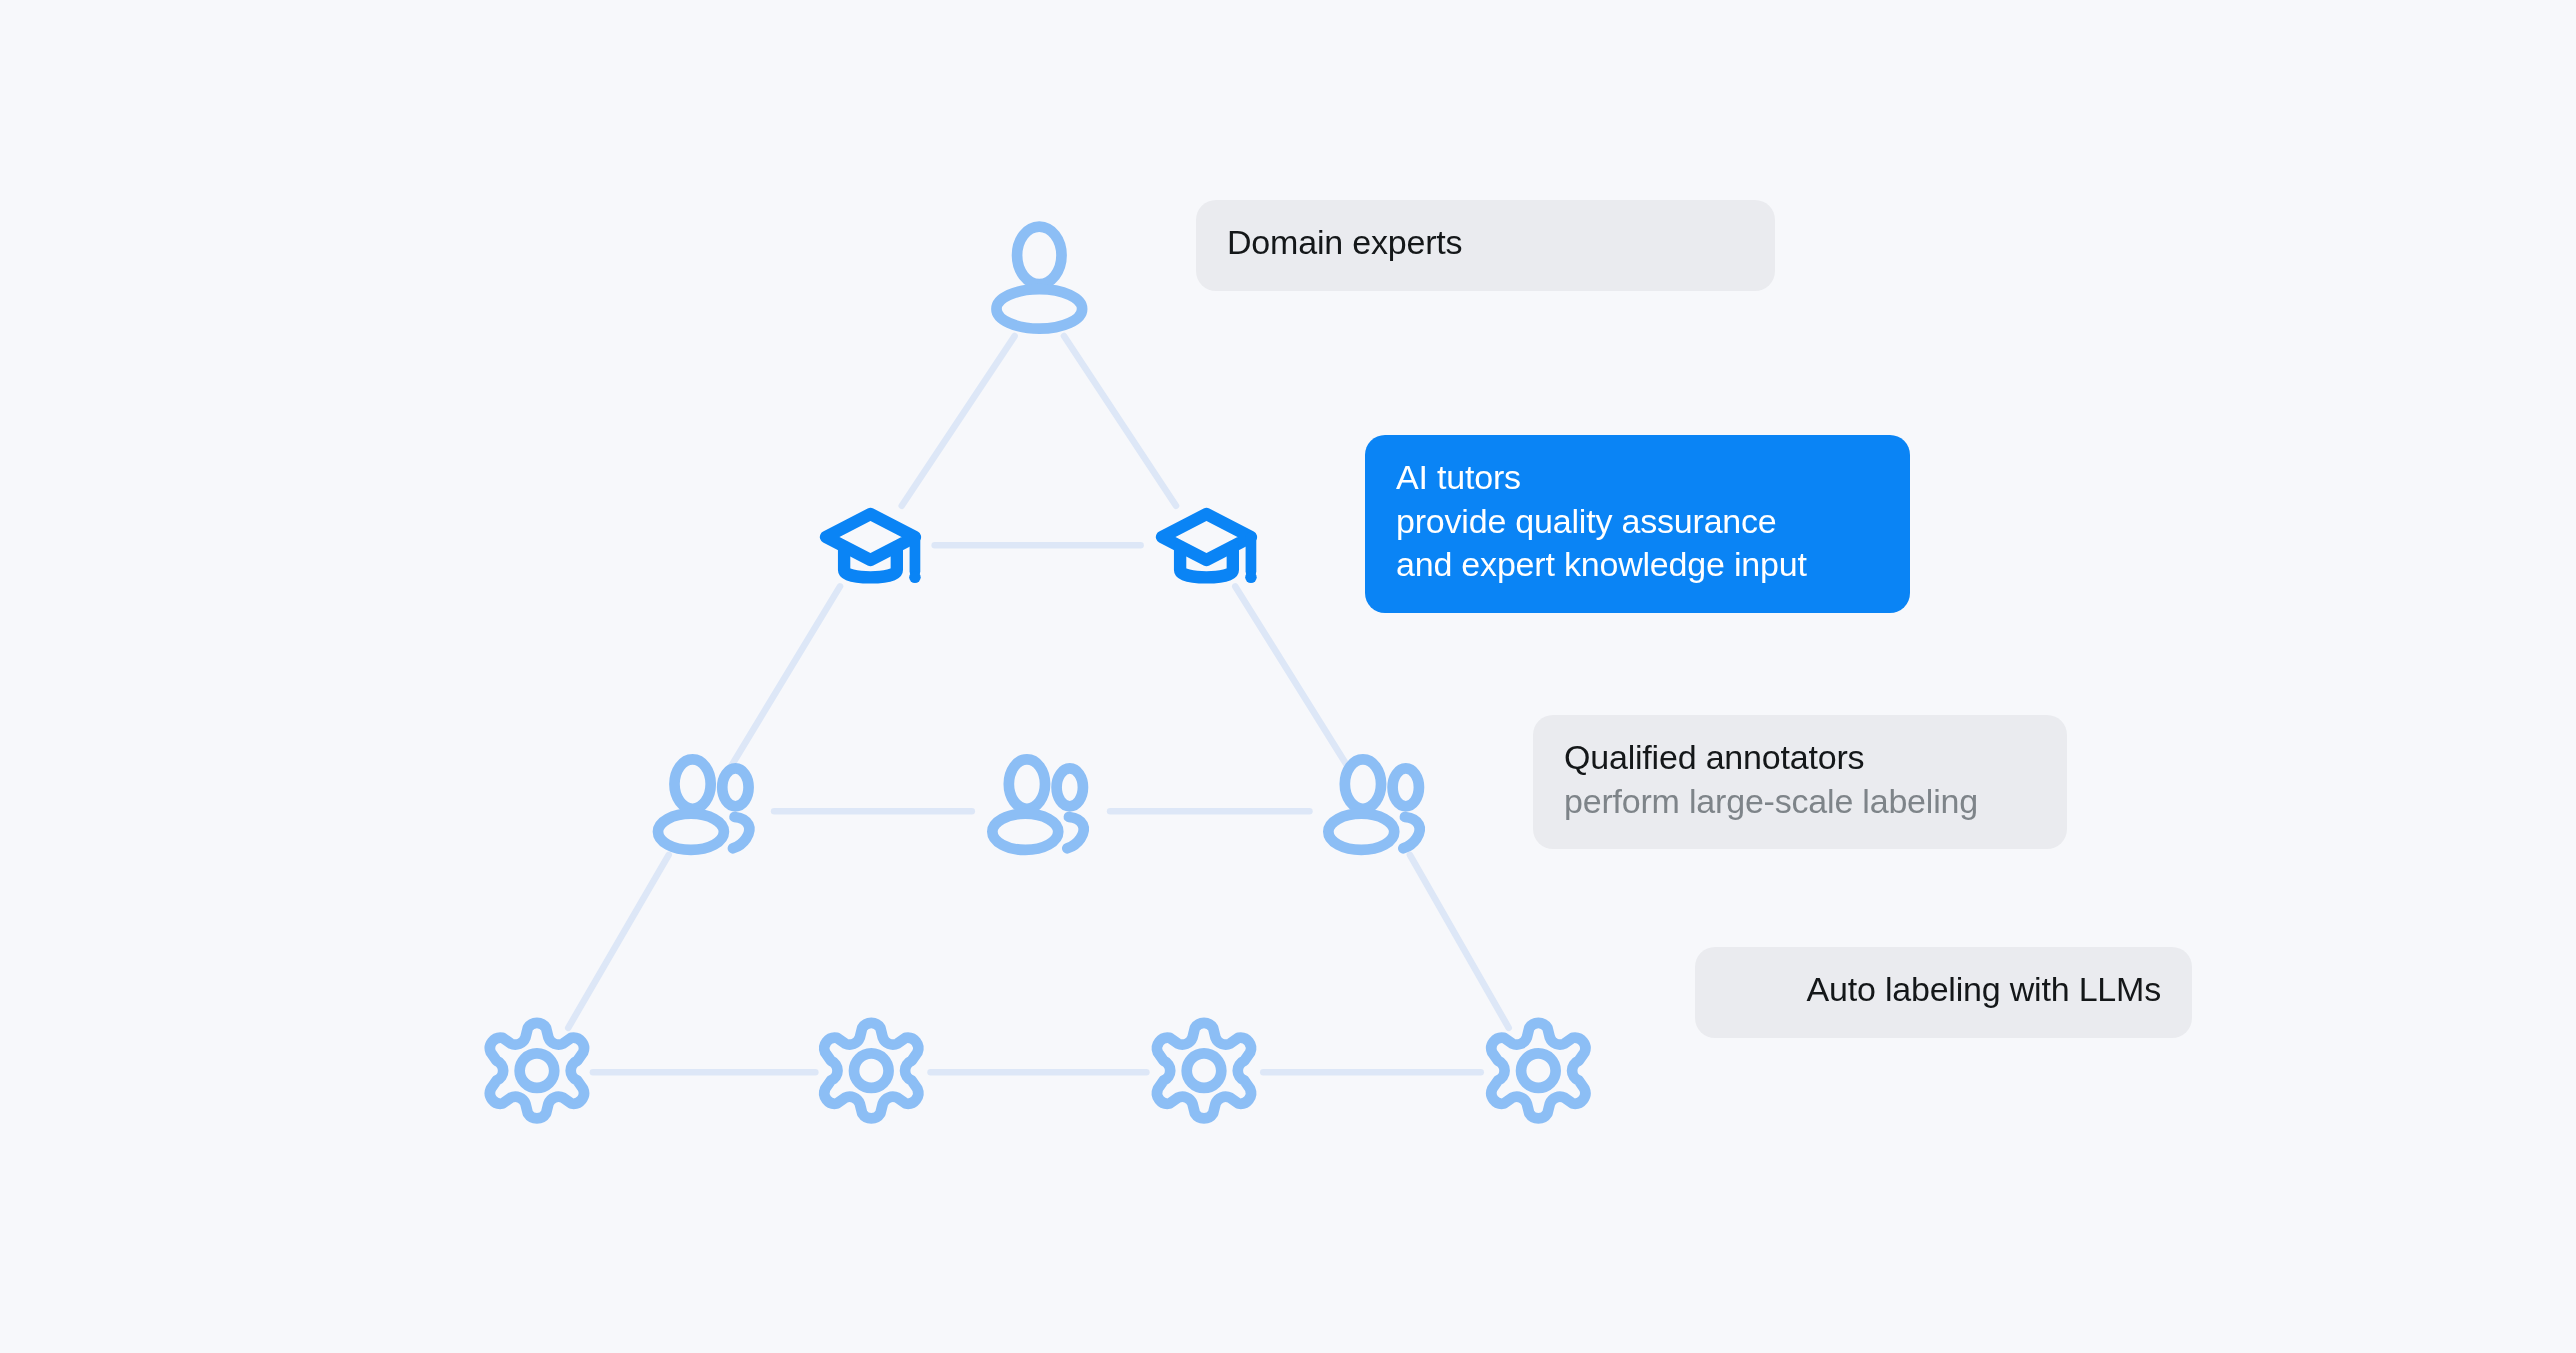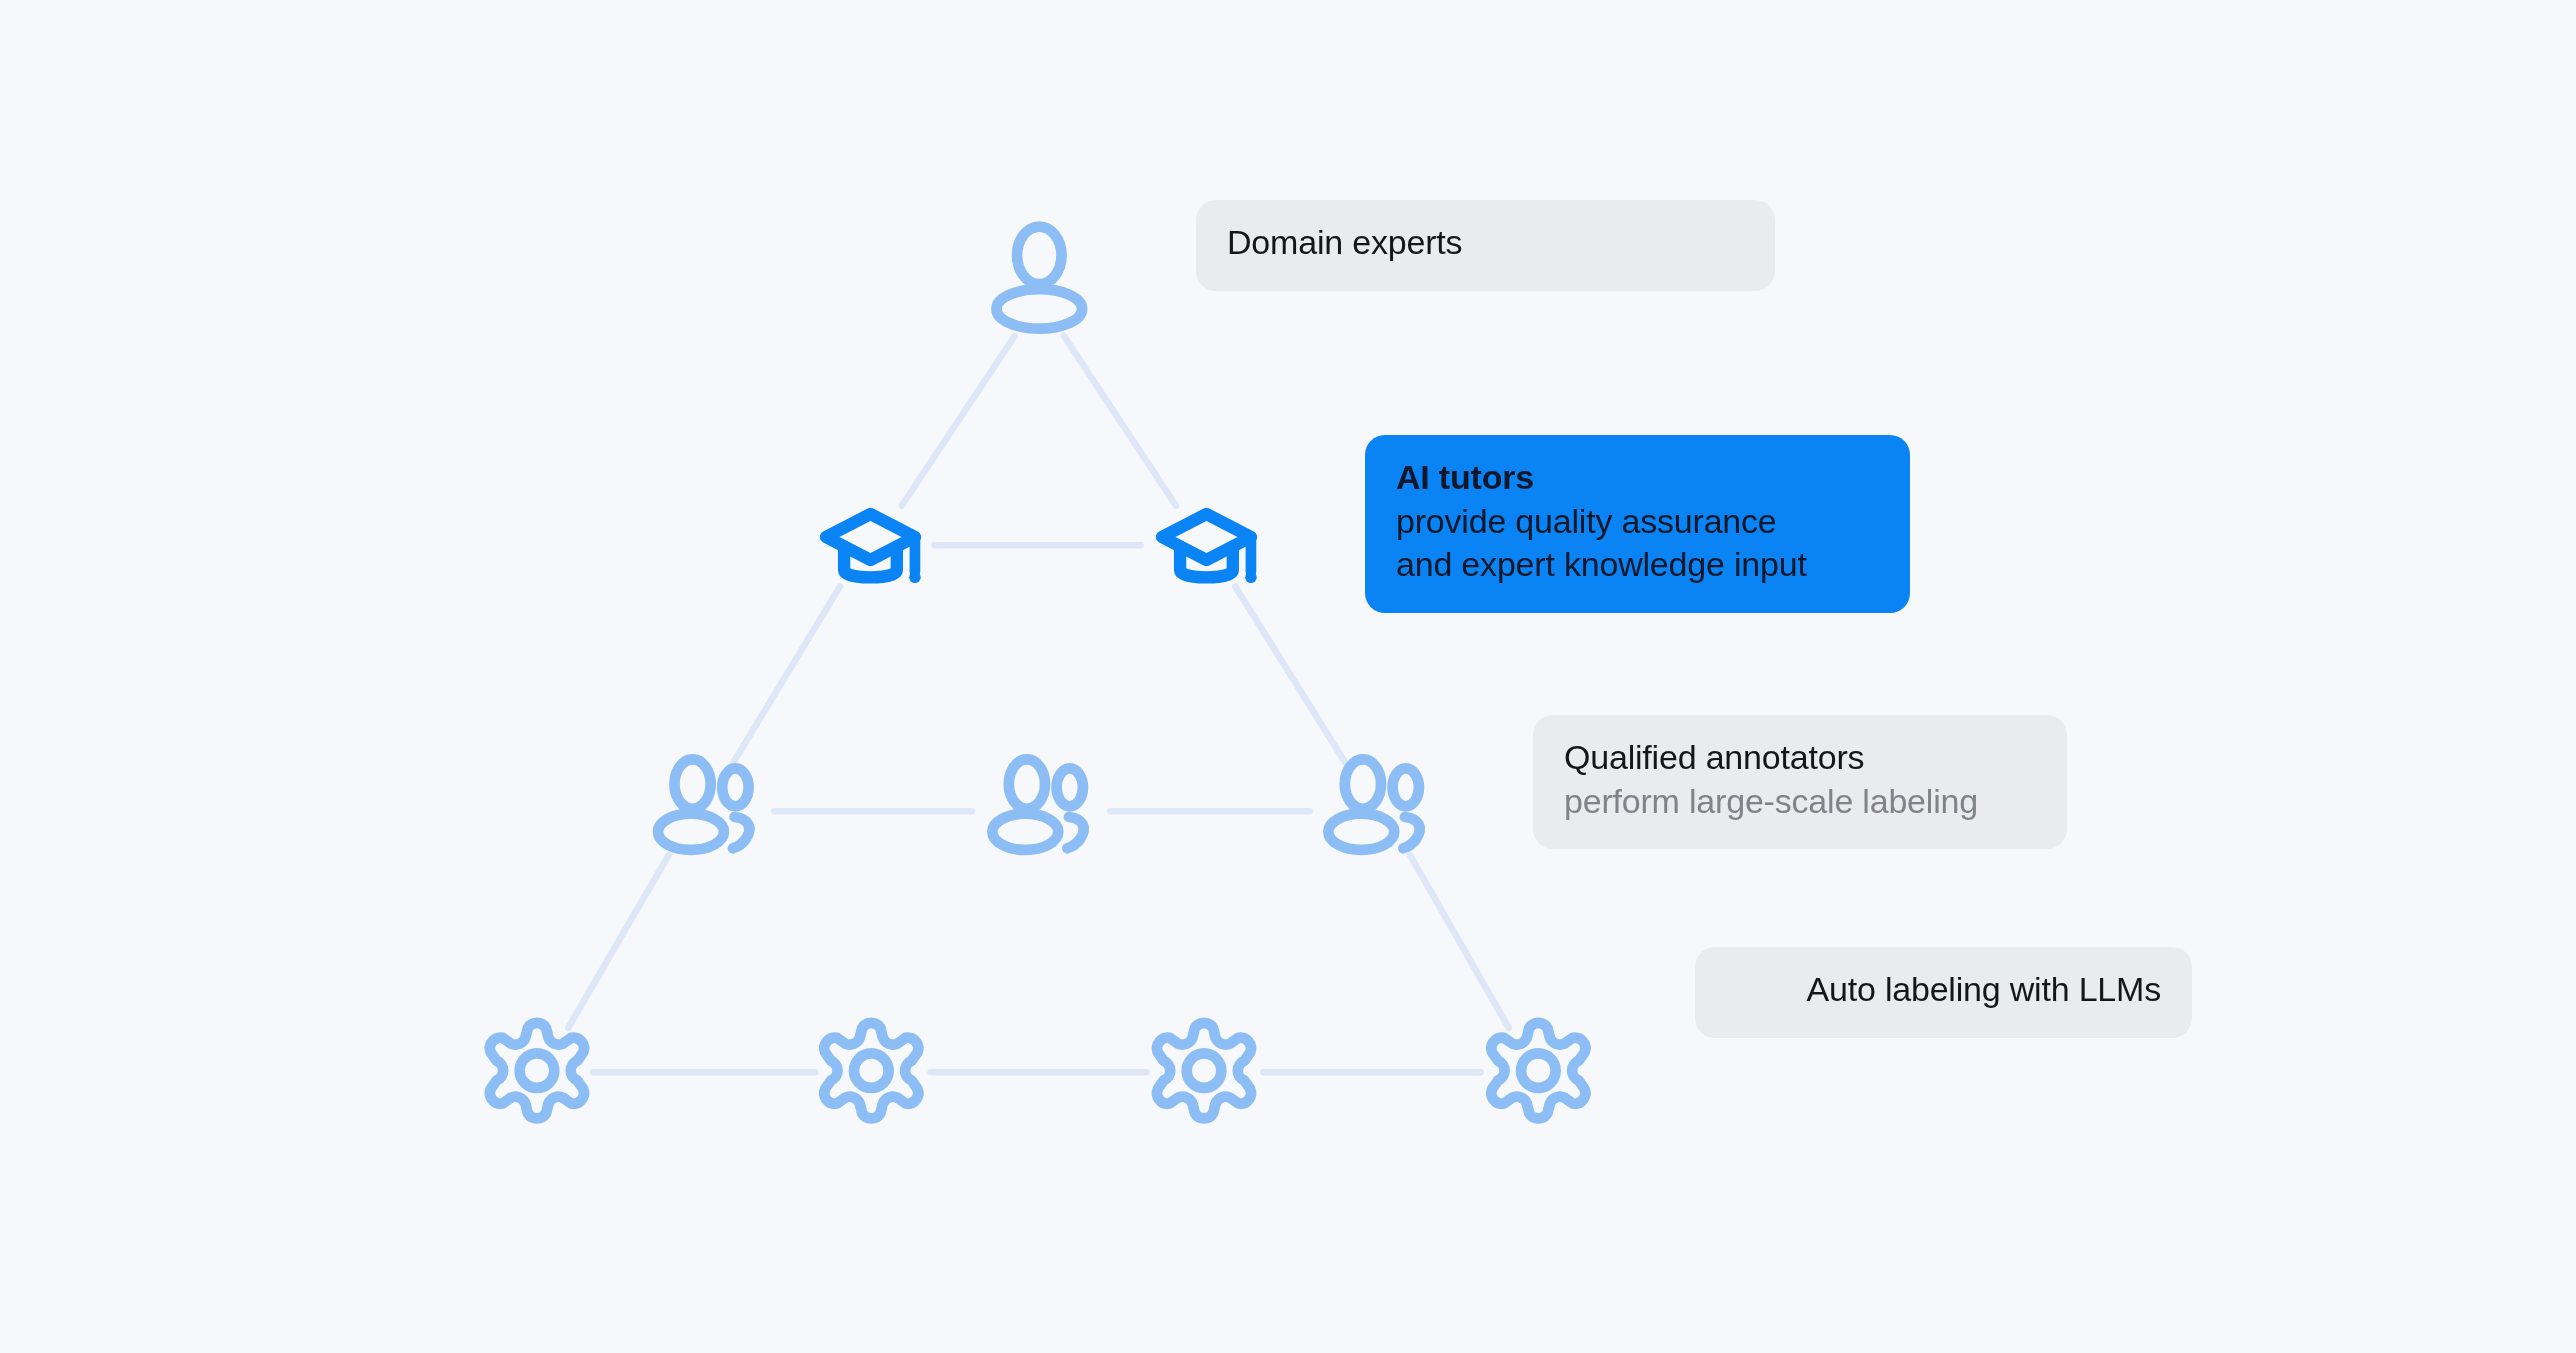--- a/index.html
+++ b/index.html
@@ -46,33 +46,32 @@
   }
   .chip-title {
     font-size: 34px;
     line-height: 1.28;
     color: #141719;
     font-weight: 400;
     letter-spacing: -0.2px;
     white-space: nowrap;
   }
   .chip-blue .chip-title {
-    color: #0f172a;
-    font-weight: bold;
+    color: #ffffff;
   }
   .chip-sub {
     font-size: 34px;
     line-height: 1.28;
     color: #7E8489;
     font-weight: 400;
     letter-spacing: -0.2px;
     white-space: pre-line;
   }
   .chip-blue .chip-sub {
-    color: #0f172a;
+    color: #ffffff;
   }
 
   #chip-domain-experts   { left: 1196px; top: 200px;  width: 579px;  }
   #chip-ai-tutors        { left: 1365px; top: 435px;  width: 545px;  }
   #chip-qualified-annotators { left: 1533px; top: 715px; width: 534px; }
   #chip-auto-labeling    { left: 1695px; top: 947px; width: 497px; text-align: right;  }
 </style>
 </head>
 <body>
 

